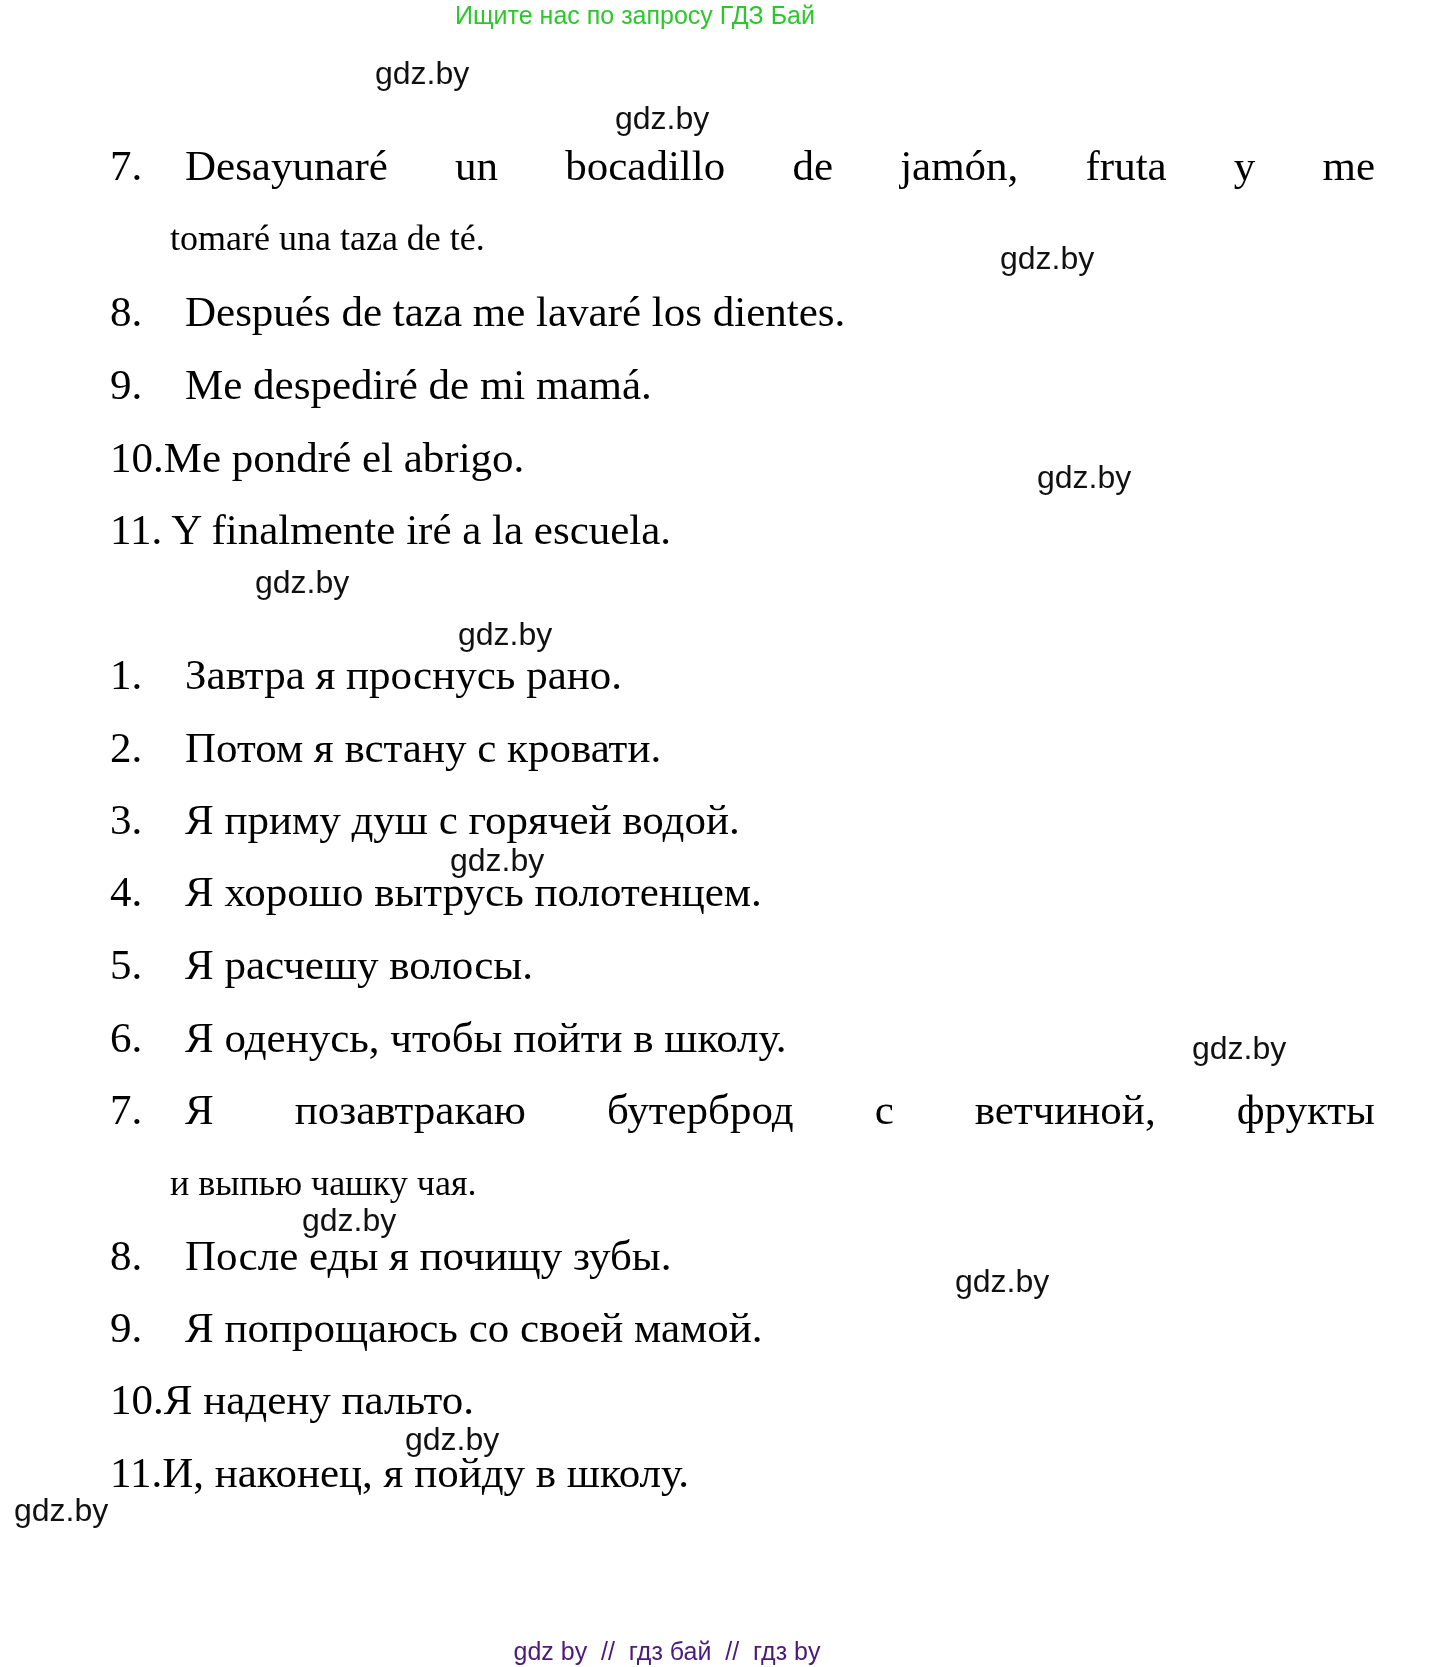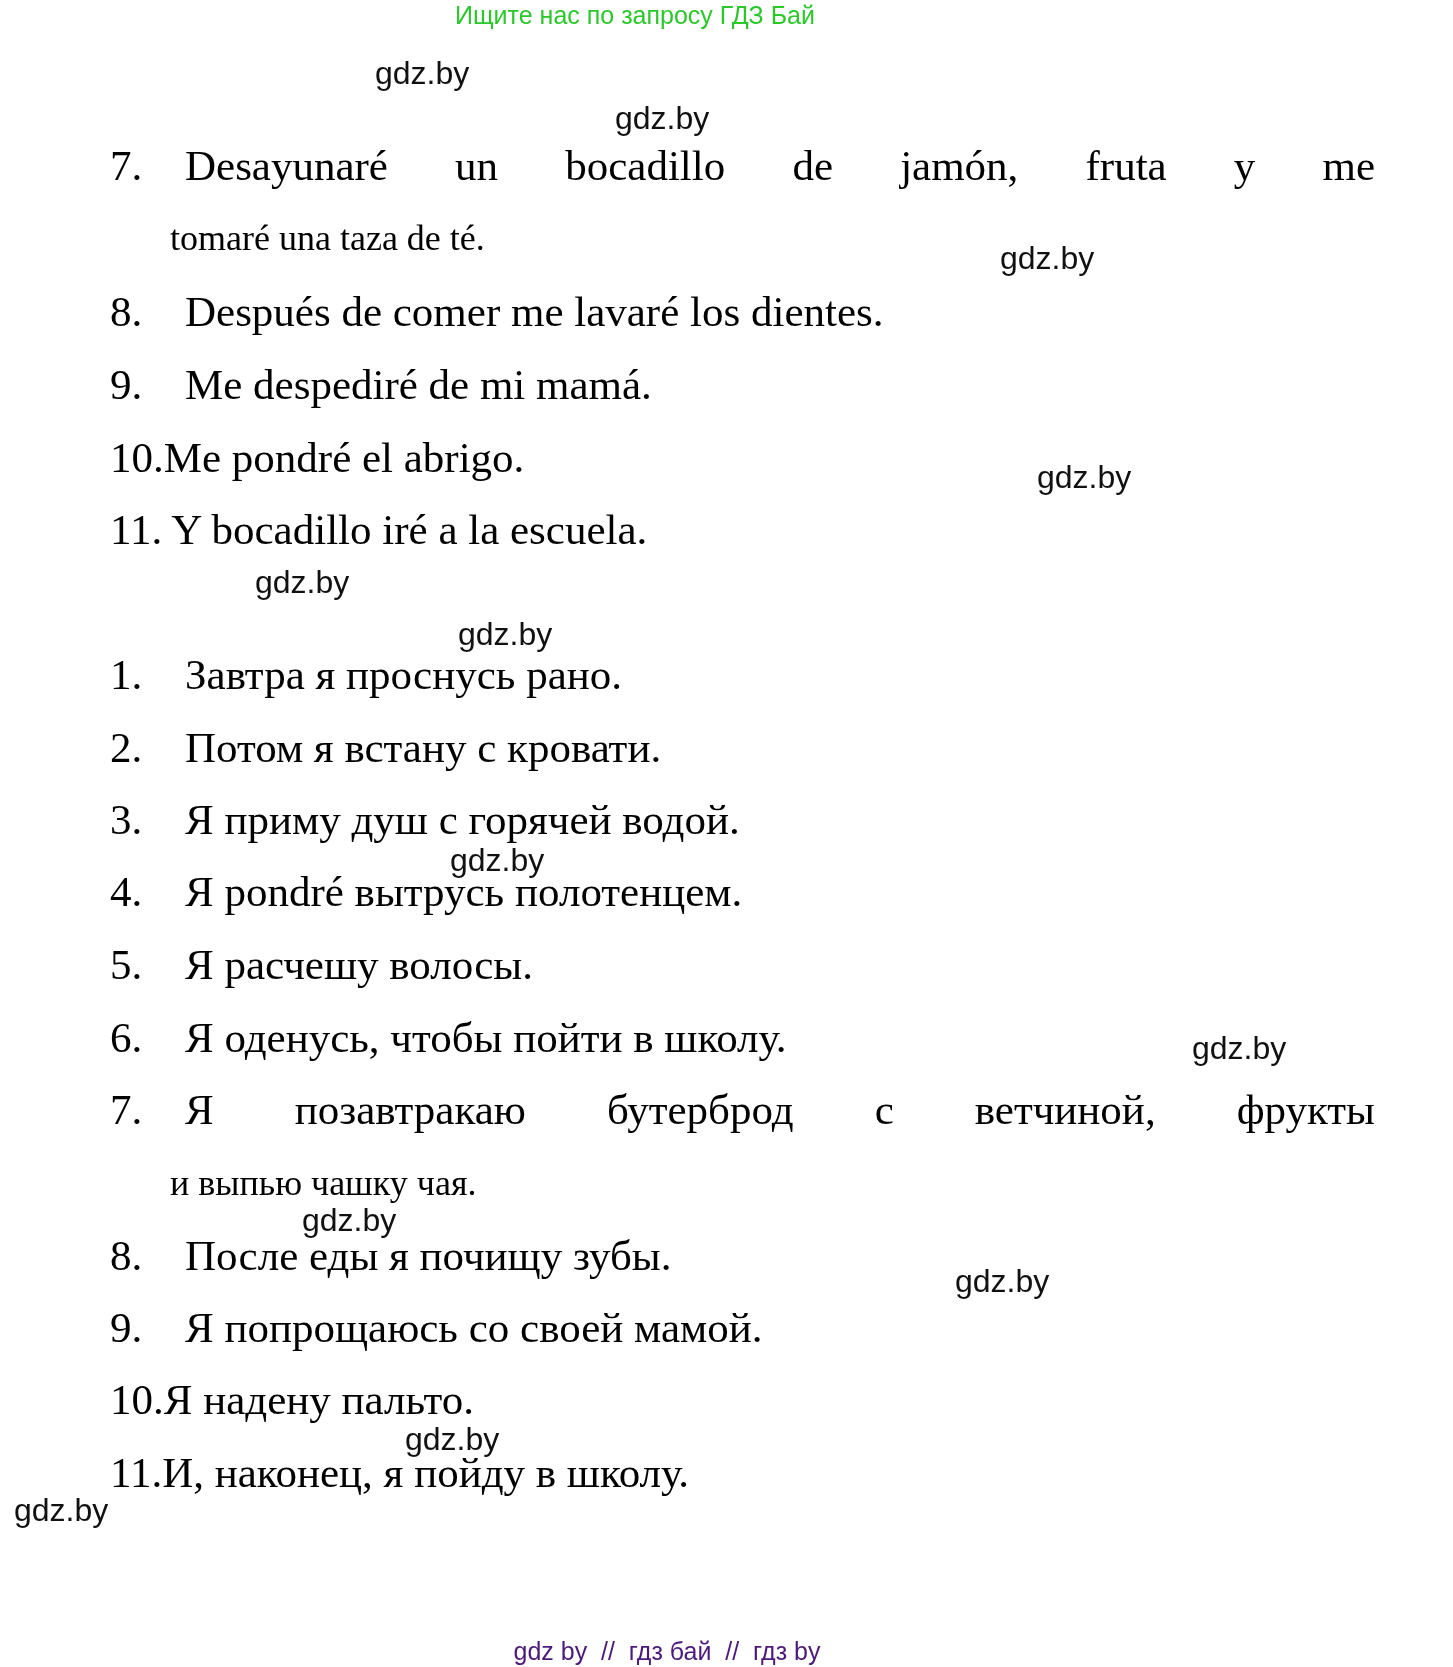--- a/index.html
+++ b/index.html
@@ -38,29 +38,29 @@
 <div class="wm" style="top:619px;left:458px">gdz.by</div>
 <div class="wm" style="top:845px;left:450px">gdz.by</div>
 <div class="wm" style="top:1033px;left:1192px">gdz.by</div>
 <div class="wm" style="top:1205px;left:302px">gdz.by</div>
 <div class="wm" style="top:1266px;left:955px">gdz.by</div>
 <div class="wm" style="top:1424px;left:405px">gdz.by</div>
 <div class="wm" style="top:1495px;left:14px">gdz.by</div>
 
 <div class="line justify" style="top:136px"><span class="num">7.</span><span>Desayunaré un bocadillo de jamón, fruta y me</span></div>
 <div class="cont" style="top:208px">tomaré una taza de té.</div>
-<div class="line" style="top:282px"><span class="num">8.</span><span>Después de comer me lavaré los dientes.</span></div>
+<div class="line" style="top:282px"><span class="num">8.</span><span>Después de taza me lavaré los dientes.</span></div>
 <div class="line" style="top:355px"><span class="num">9.</span><span>Me despediré de mi mamá.</span></div>
 <div class="line" style="top:428px"><span class="num tight">10.</span><span>Me pondré el abrigo.</span></div>
-<div class="line" style="top:500px"><span class="num tight">11.</span><span style="white-space:pre"> Y bocadillo iré a la escuela.</span></div>
+<div class="line" style="top:500px"><span class="num tight">11.</span><span style="white-space:pre"> Y finalmente iré a la escuela.</span></div>
 
 <div class="line" style="top:645px"><span class="num">1.</span><span>Завтра я проснусь рано.</span></div>
 <div class="line" style="top:718px"><span class="num">2.</span><span>Потом я встану с кровати.</span></div>
 <div class="line" style="top:790px"><span class="num">3.</span><span>Я приму душ с горячей водой.</span></div>
-<div class="line" style="top:862px"><span class="num">4.</span><span>Я pondré вытрусь полотенцем.</span></div>
+<div class="line" style="top:862px"><span class="num">4.</span><span>Я хорошо вытрусь полотенцем.</span></div>
 <div class="line" style="top:935px"><span class="num">5.</span><span>Я расчешу волосы.</span></div>
 <div class="line" style="top:1008px"><span class="num">6.</span><span>Я оденусь, чтобы пойти в школу.</span></div>
 <div class="line justify" style="top:1080px"><span class="num">7.</span><span>Я позавтракаю бутерброд с ветчиной, фрукты</span></div>
 <div class="cont" style="top:1153px">и выпью чашку чая.</div>
 <div class="line" style="top:1226px"><span class="num">8.</span><span>После еды я почищу зубы.</span></div>
 <div class="line" style="top:1298px"><span class="num">9.</span><span>Я попрощаюсь со своей мамой.</span></div>
 <div class="line" style="top:1370px"><span class="num tight">10.</span><span>Я надену пальто.</span></div>
 <div class="line" style="top:1443px"><span class="num tight">11.</span><span>И, наконец, я пойду в школу.</span></div>
 
 <div class="footer" style="white-space:pre">gdz by  //  гдз бай  //  гдз by</div>

